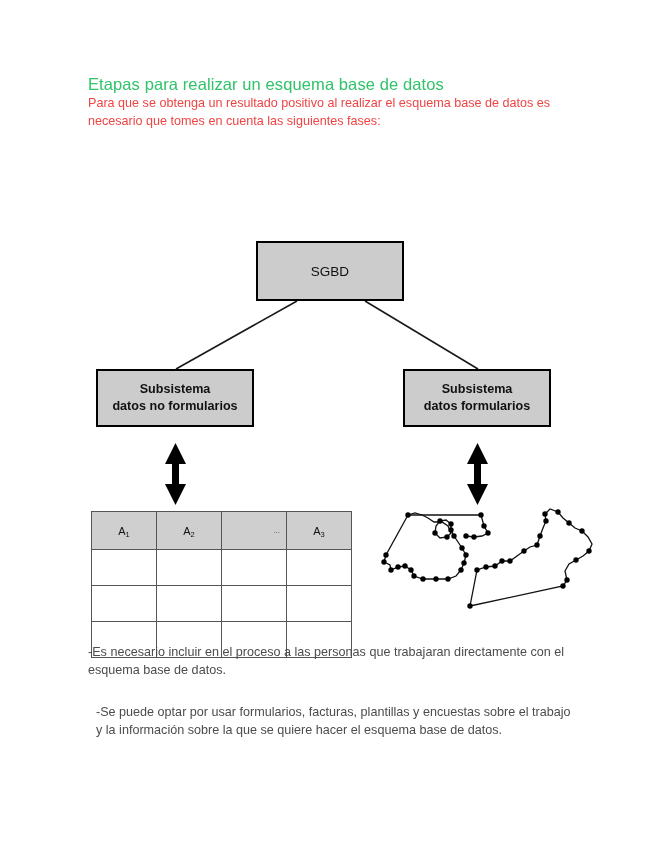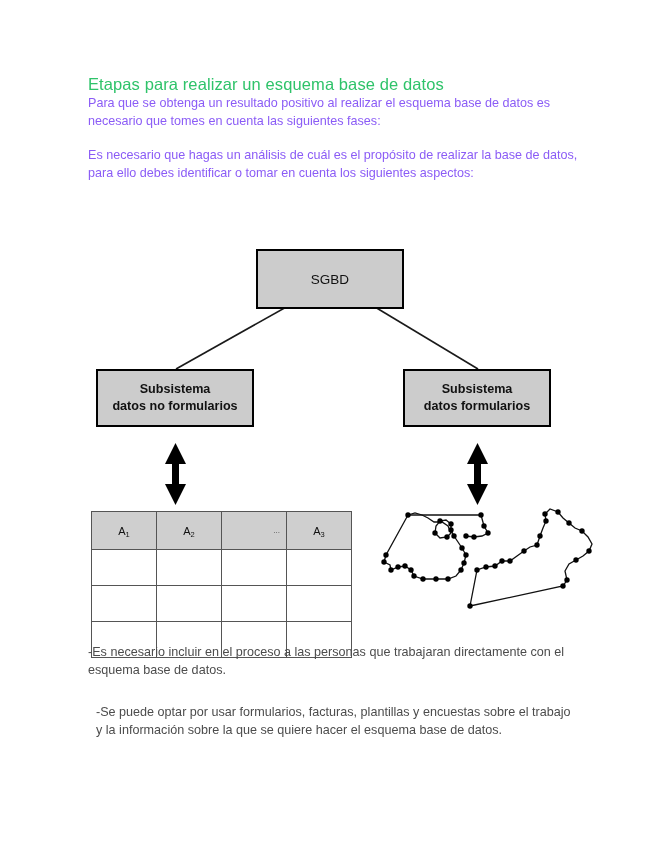--- a/index.html
+++ b/index.html
@@ -43,21 +43,21 @@
   .h2-green {
     color: #2fc36a;
     font-size: 11px;
     line-height: 14px;
     font-weight: 400;
     margin: 0 0 1px 0;
     white-space: nowrap;
   }
 
   .body-text {
-    color: #8b5cf6;
+    color: #ef4444;
     font-size: 12.6px;
     line-height: 17.5px;
     font-weight: 400;
     margin: 0;
   }
 
   .spacer-block { height: 17px; }
 
   .box {
     position: absolute;
@@ -65,21 +65,21 @@
     border: 2px solid #000000;
     box-sizing: border-box;
     display: flex;
     align-items: center;
     justify-content: center;
     text-align: center;
     color: #111111;
   }
   .box-sgbd {
     left: 256px;
-    top: 249px;
+    top: 241px;
     width: 148px;
     height: 60px;
     font-size: 13.5px;
     font-weight: 400;
   }
   .box-sub-left {
     left: 96px;
     top: 369px;
     width: 158px;
     height: 58px;
@@ -148,21 +148,20 @@
 </style>
 </head>
 <body>
 
 <div class="page">
 
   <div class="content">
     <h1 class="h1-green">Etapas para realizar un esquema base de datos</h1>
     <p class="body-text">Para que se obtenga un resultado positivo al realizar el esquema base de datos es necesario que tomes en cuenta las siguientes fases:</p>
     <div class="spacer-block"></div>
-    <p class="body-text">Es necesario que hagas un análisis de cuál es el propósito de realizar la base de datos, para ello debes identificar o tomar en cuenta los siguientes aspectos:</p>
   </div>
 
   <div>
 
     <svg width="655" height="848" style="position:absolute;left:0;top:0;pointer-events:none;">
 
       <line x1="297" y1="301" x2="176" y2="369" stroke="#1a1a1a" stroke-width="1.6"></line>
 
       <line x1="365" y1="301" x2="478" y2="369" stroke="#1a1a1a" stroke-width="1.6"></line>
 

